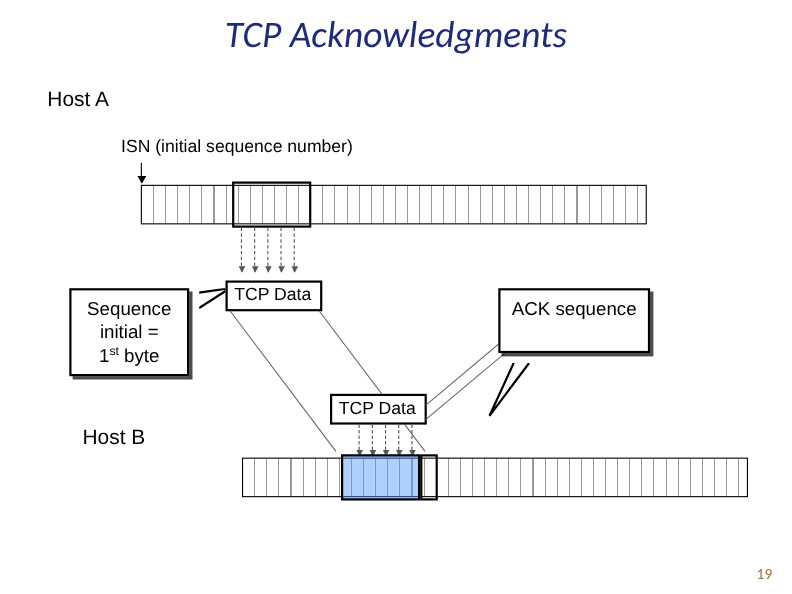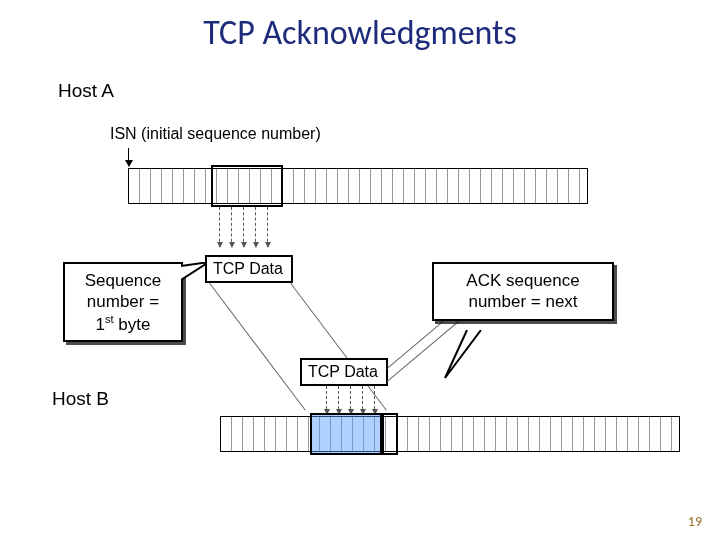--- a/index.html
+++ b/index.html
@@ -14,20 +14,21 @@
   }
   .title {
     position: absolute;
     top: 12px;
     left: 0;
     width: 100%;
     text-align: center;
     font-family: Calibri, Arial, sans-serif;
     font-size: 34px;
     color: #1e2a7a;
+    font-style: italic;
   }
   .label {
     position: absolute;
     font-size: 19px;
     color: #000;
   }
   .small-label {
     position: absolute;
     font-size: 16px;
     color: #000;
@@ -147,67 +148,67 @@
     font-size: 14px;
     color: #a07030;
     margin-left: 12px;
   }
 </style>
 </head>
 <body>
 
 <div class="title">TCP Acknowledgments</div>
 
-<div class="label" style="left:58px; top:80px">Host A</div>
+<div class="label" style="left:43px; top:80px">Host A</div>
 
 <div class="small-label" style="left:110px; top:125px">ISN (initial sequence number)</div>
 <div class="v-arrow" style="left:128px; top:148px; height:18px"></div>
 
 <div class="bytestream" style="left:128px; top:168px; width:460px"></div>
 
 <div class="segment" style="left:211px; top:165px; width:72px; height:42px;"></div>
 
 <div class="drop-arrows" style="left:211px; top:207px;">
   <div class="da" style="left:8px;  top:0; height:40px"></div>
   <div class="da" style="left:20px; top:0; height:40px"></div>
   <div class="da" style="left:32px; top:0; height:40px"></div>
   <div class="da" style="left:44px; top:0; height:40px"></div>
   <div class="da" style="left:56px; top:0; height:40px"></div>
 </div>
 
-<div class="callout" style="left:63px; top:262px; width:120px">
+<div class="callout" style="left:63px; top:262px; width:109px">
   <span>Sequence</span><br>
-  <span>number =</span><br>
+  <span>initial =</span><br>
   <span>1</span><sup>st</sup><span> byte</span>
 </div>
 
 <svg style="position:absolute; left:181px; top:262px; width:30px; height:22px">
   <polyline points="0,4 28,0 0,18" fill="#fff" stroke="#000" stroke-width="2"></polyline>
 </svg>
 
 <div class="pkt" style="left:205px; top:255px; width:88px">TCP Data</div>
 
 <div class="diag" style="left:209px; top:282px; width:160px; transform:rotate(53deg)"></div>
 <div class="diag" style="left:290px; top:282px; width:160px; transform:rotate(53deg)"></div>
 
 <div class="pkt" style="left:300px; top:358px; width:88px">TCP Data</div>
 
 <div class="diag" style="left:387px; top:368px; width:130px; transform:rotate(-40deg)"></div>
 <div class="diag" style="left:387px; top:381px; width:165px; transform:rotate(-40deg)"></div>
 
-<div class="callout" style="left:432px; top:262px; width:182px">
+<div class="callout" style="left:453px; top:262px; width:138px">
   <span>ACK sequence</span><br>
-  <span>number = next</span><br>
+  <br>
 </div>
 
 <svg style="position:absolute; left:443px; top:330px; width:40px; height:50px">
   <polyline points="24,0 2,48 38,0" fill="#fff" stroke="#000" stroke-width="2"></polyline>
 </svg>
 
-<div class="label" style="left:52px; top:388px">Host B</div>
+<div class="label" style="left:75px; top:388px">Host B</div>
 
 <div class="rise-arrows" style="left:320px; top:386px;">
   <div class="ra" style="left:6px;  top:0; height:28px"></div>
   <div class="ra" style="left:18px; top:0; height:28px"></div>
   <div class="ra" style="left:30px; top:0; height:28px"></div>
   <div class="ra" style="left:42px; top:0; height:28px"></div>
   <div class="ra" style="left:54px; top:0; height:28px"></div>
 </div>
 
 <div class="bytestream" style="left:220px; top:416px; width:460px"></div>

